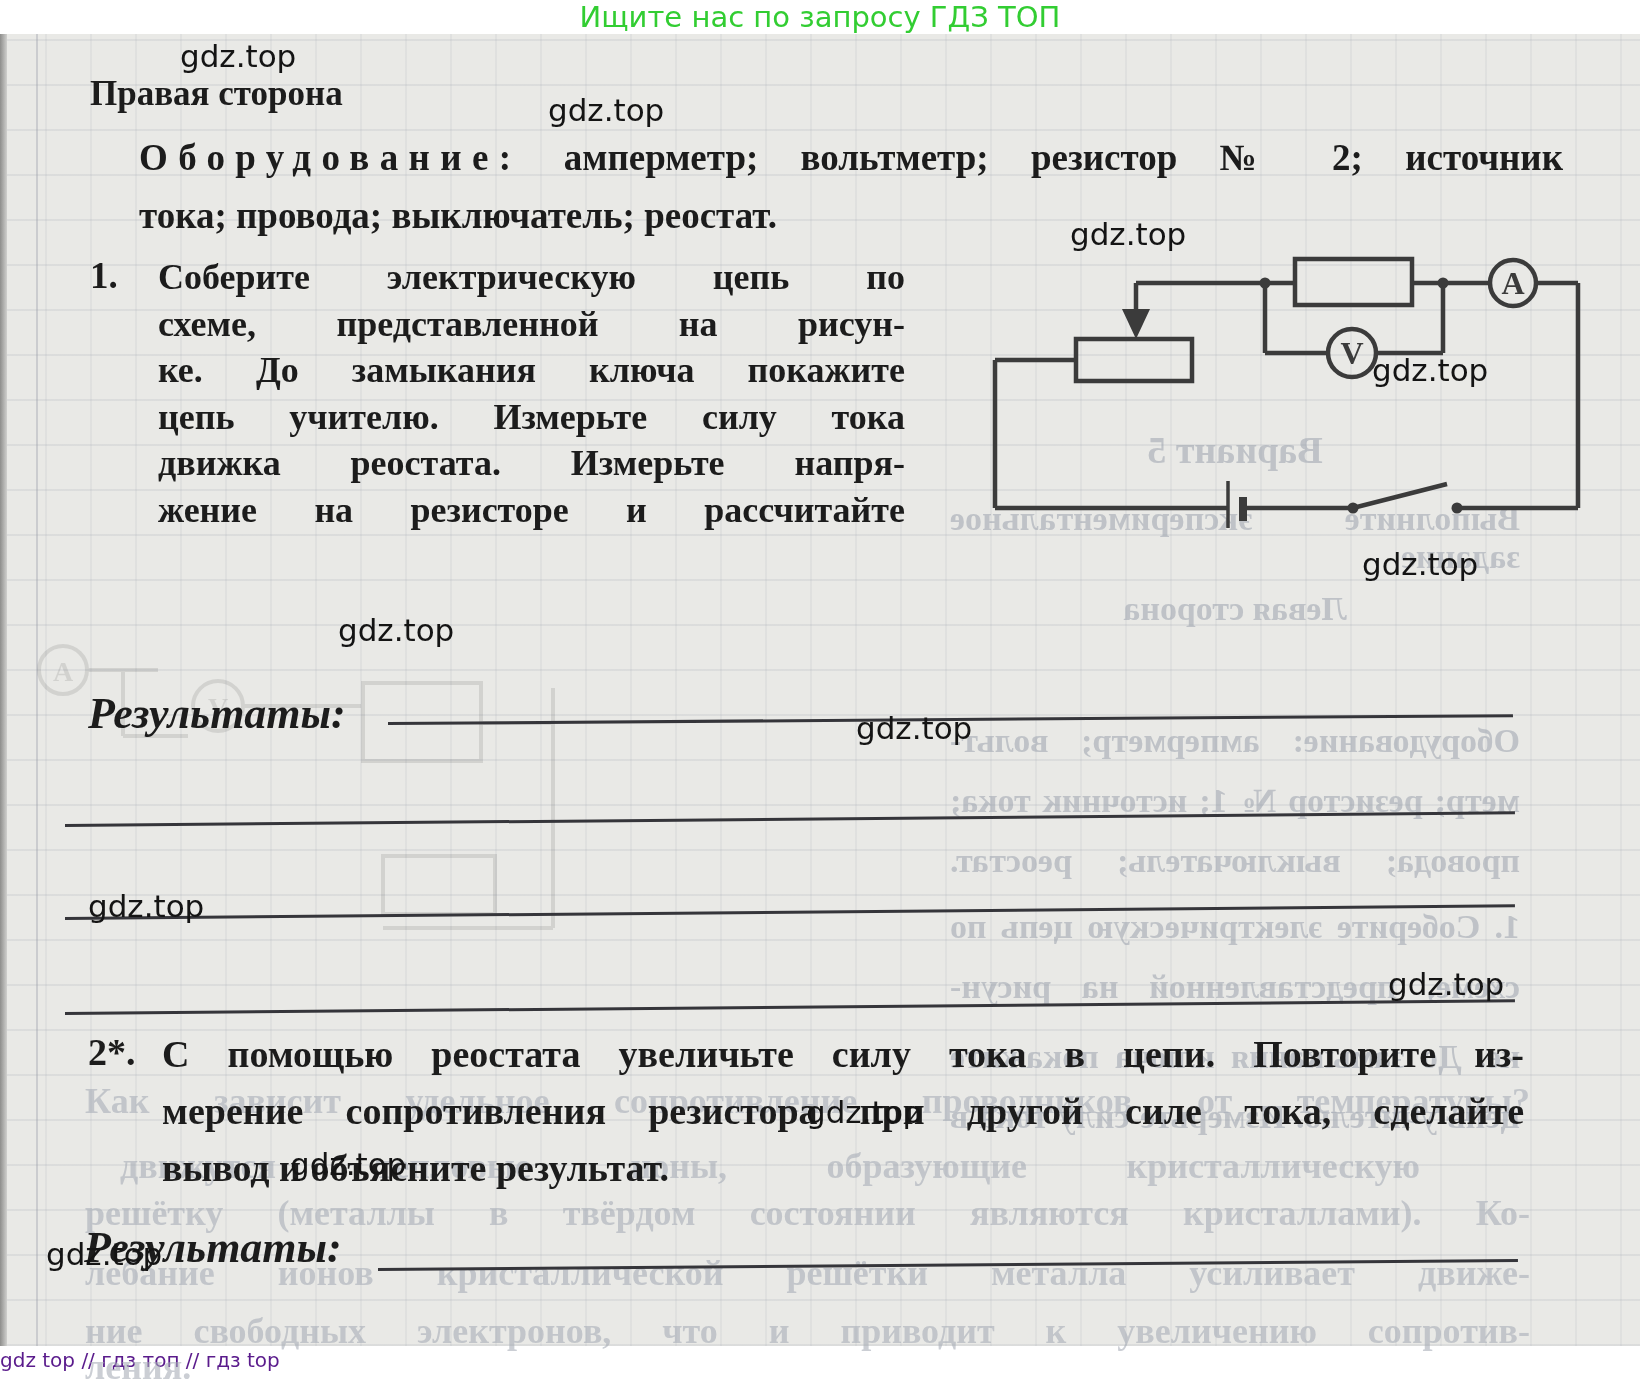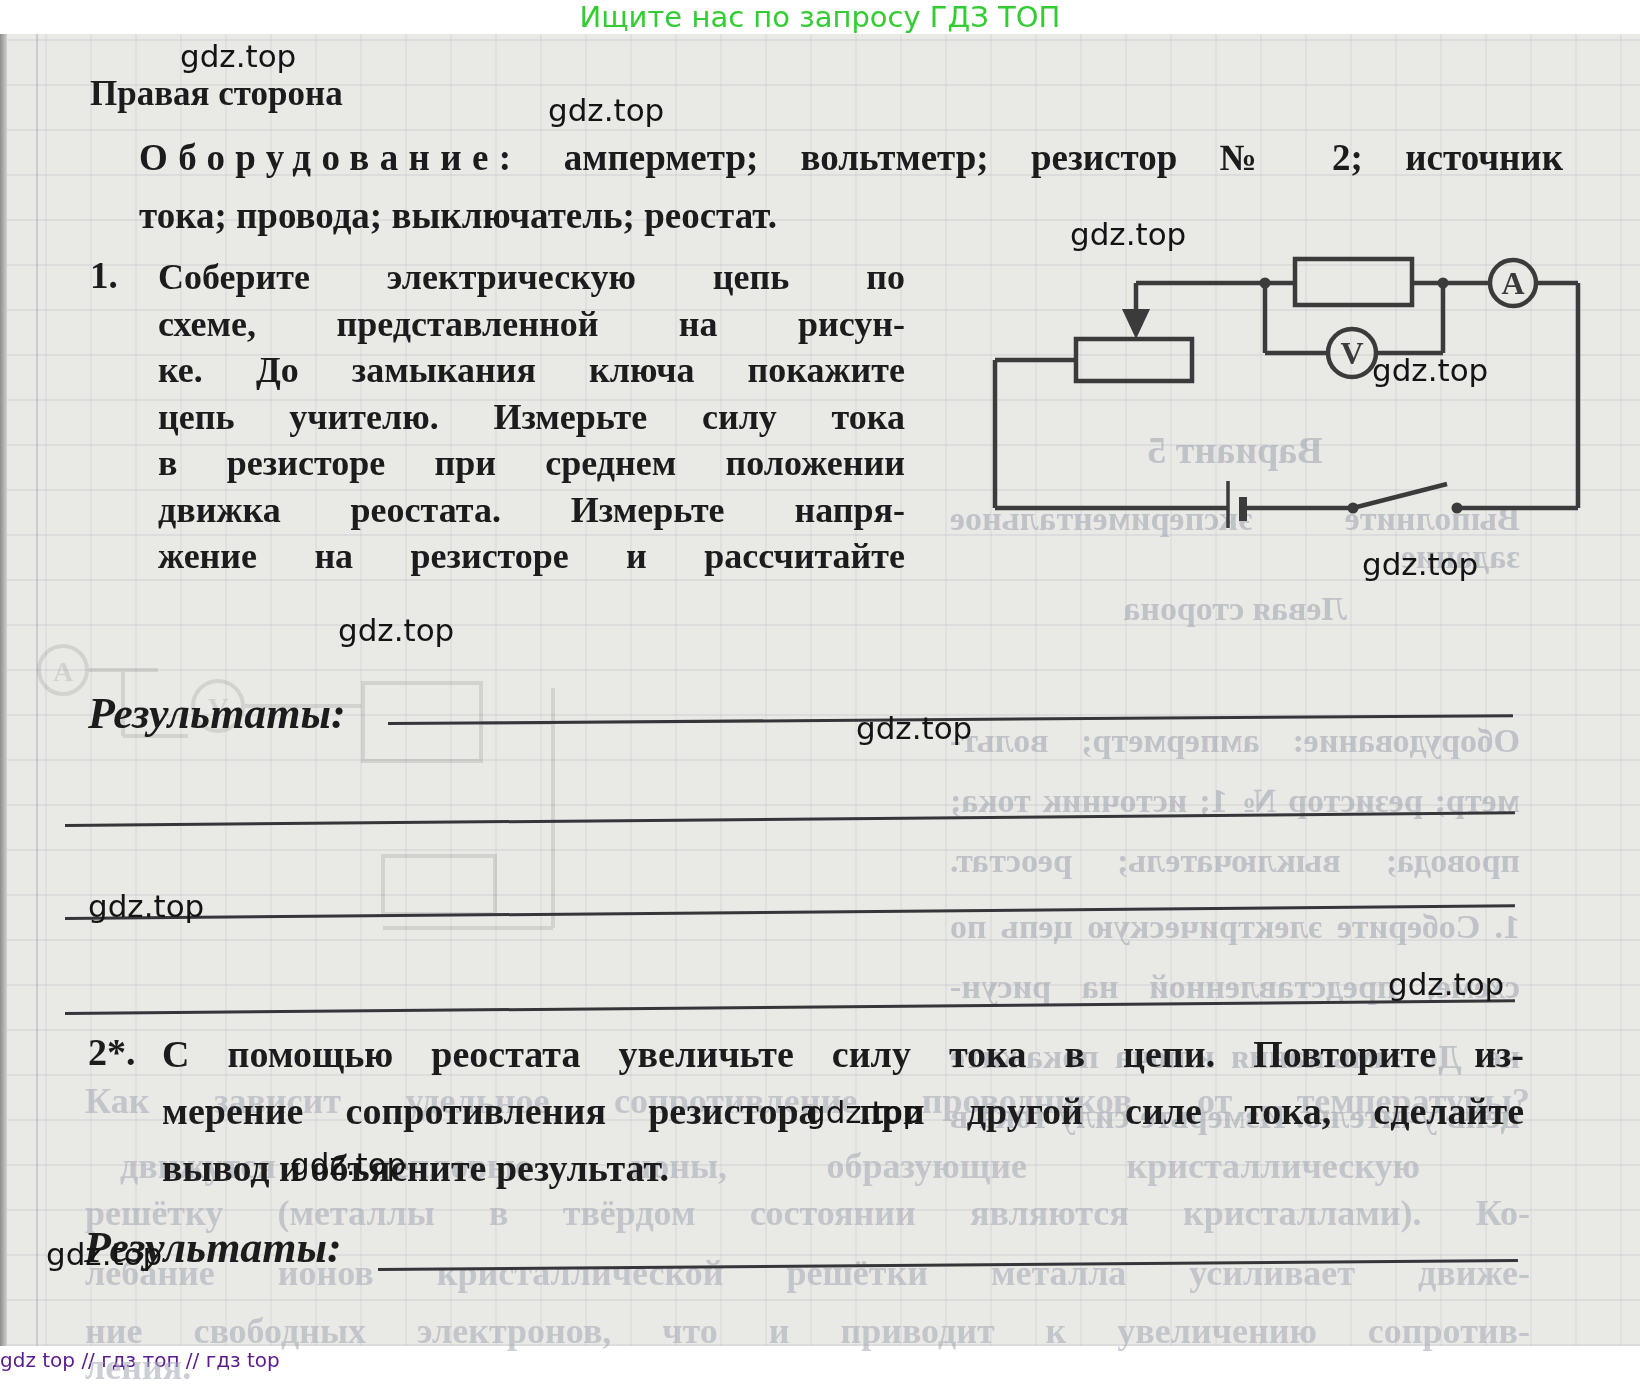--- a/index.html
+++ b/index.html
@@ -102,21 +102,20 @@
     <span>амперметр; вольтметр; резистор № 2; источник</span>
   </div>
   <div class="abs eq-line" style="top:194px;">тока; провода; выключатель; реостат.</div>
 
   <div class="abs task-num" style="left:90px;top:254px;">1.</div>
   <div class="abs task1-lines">
     <div class="tline">Соберите электрическую цепь по</div>
     <div class="tline">схеме, представленной на рисун-</div>
     <div class="tline">ке. До замыкания ключа покажите</div>
     <div class="tline">цепь учителю. Измерьте силу тока</div>
-    <div class="tline">в резисторе при среднем положении</div>
     <div class="tline">движка реостата. Измерьте напря-</div>
     <div class="tline">жение на резисторе и рассчитайте</div>
   </div>
 
   <div class="abs circuit">
     <svg width="648" height="285" viewBox="0 0 648 285">
       <g fill="none" stroke="#3b3b3b" stroke-width="4.5">
 
         <path d="M186,40 H315 M315,40 H345"></path>
         <path d="M186,40 V68"></path>

